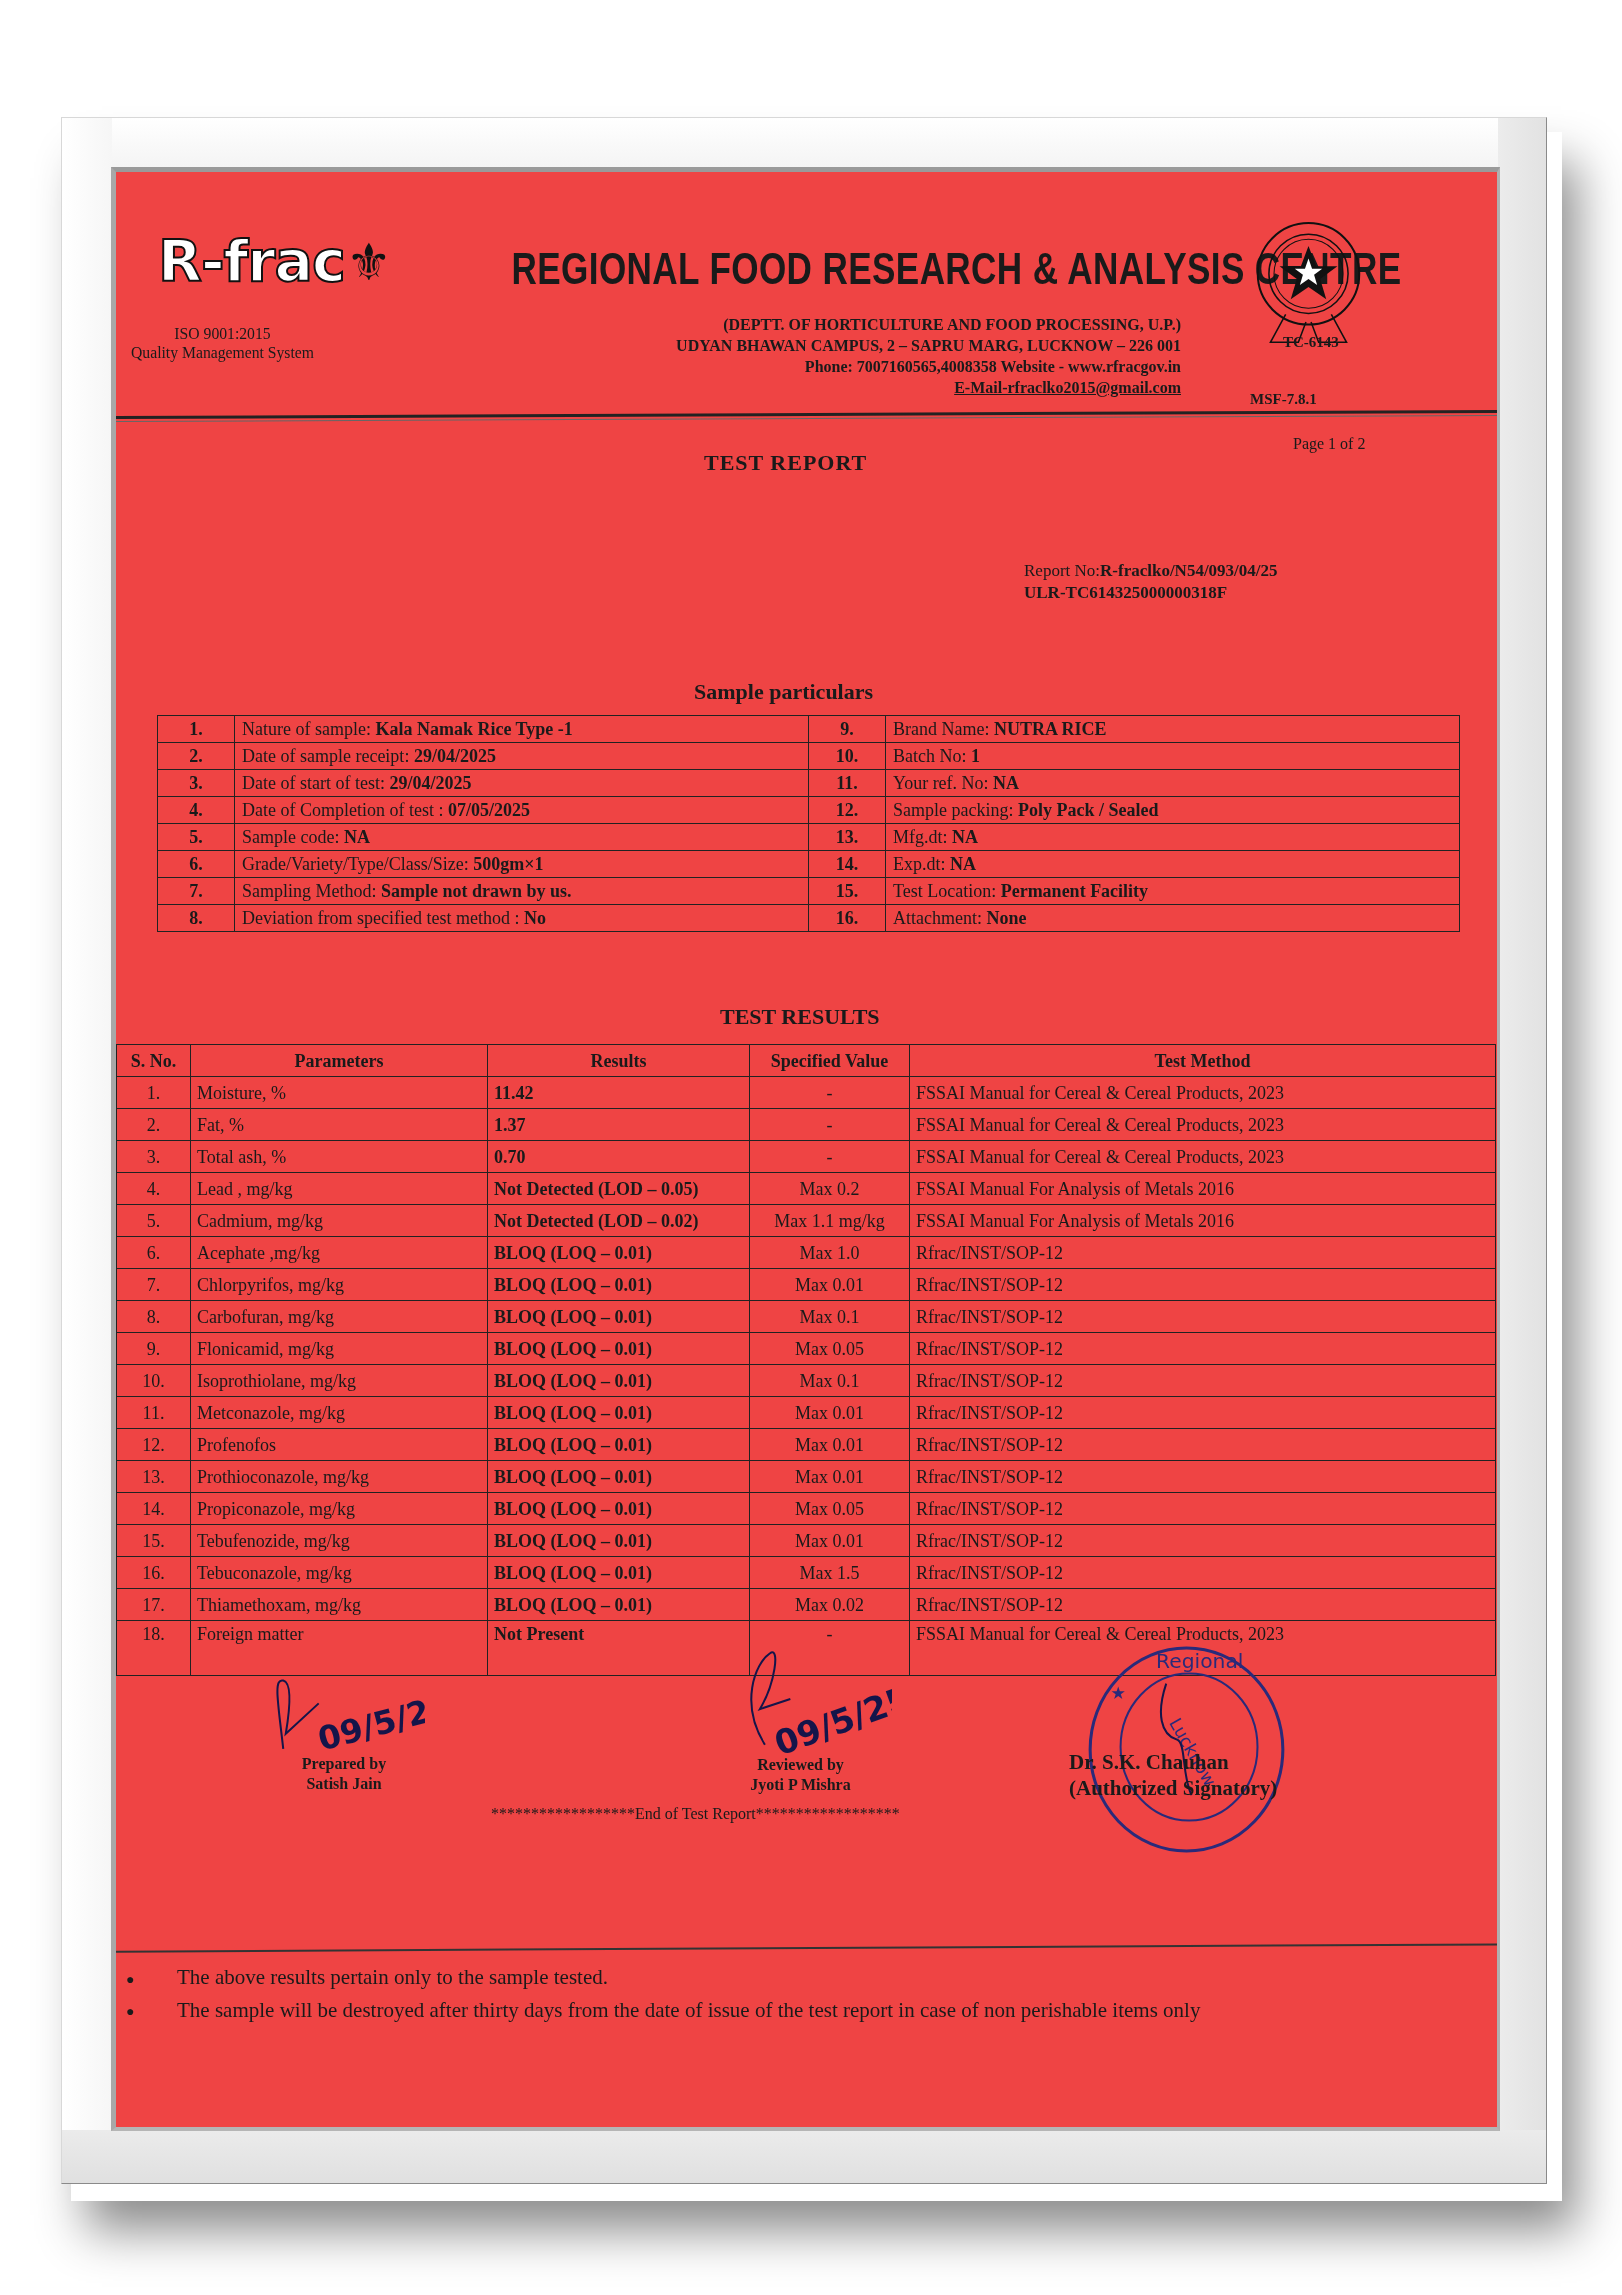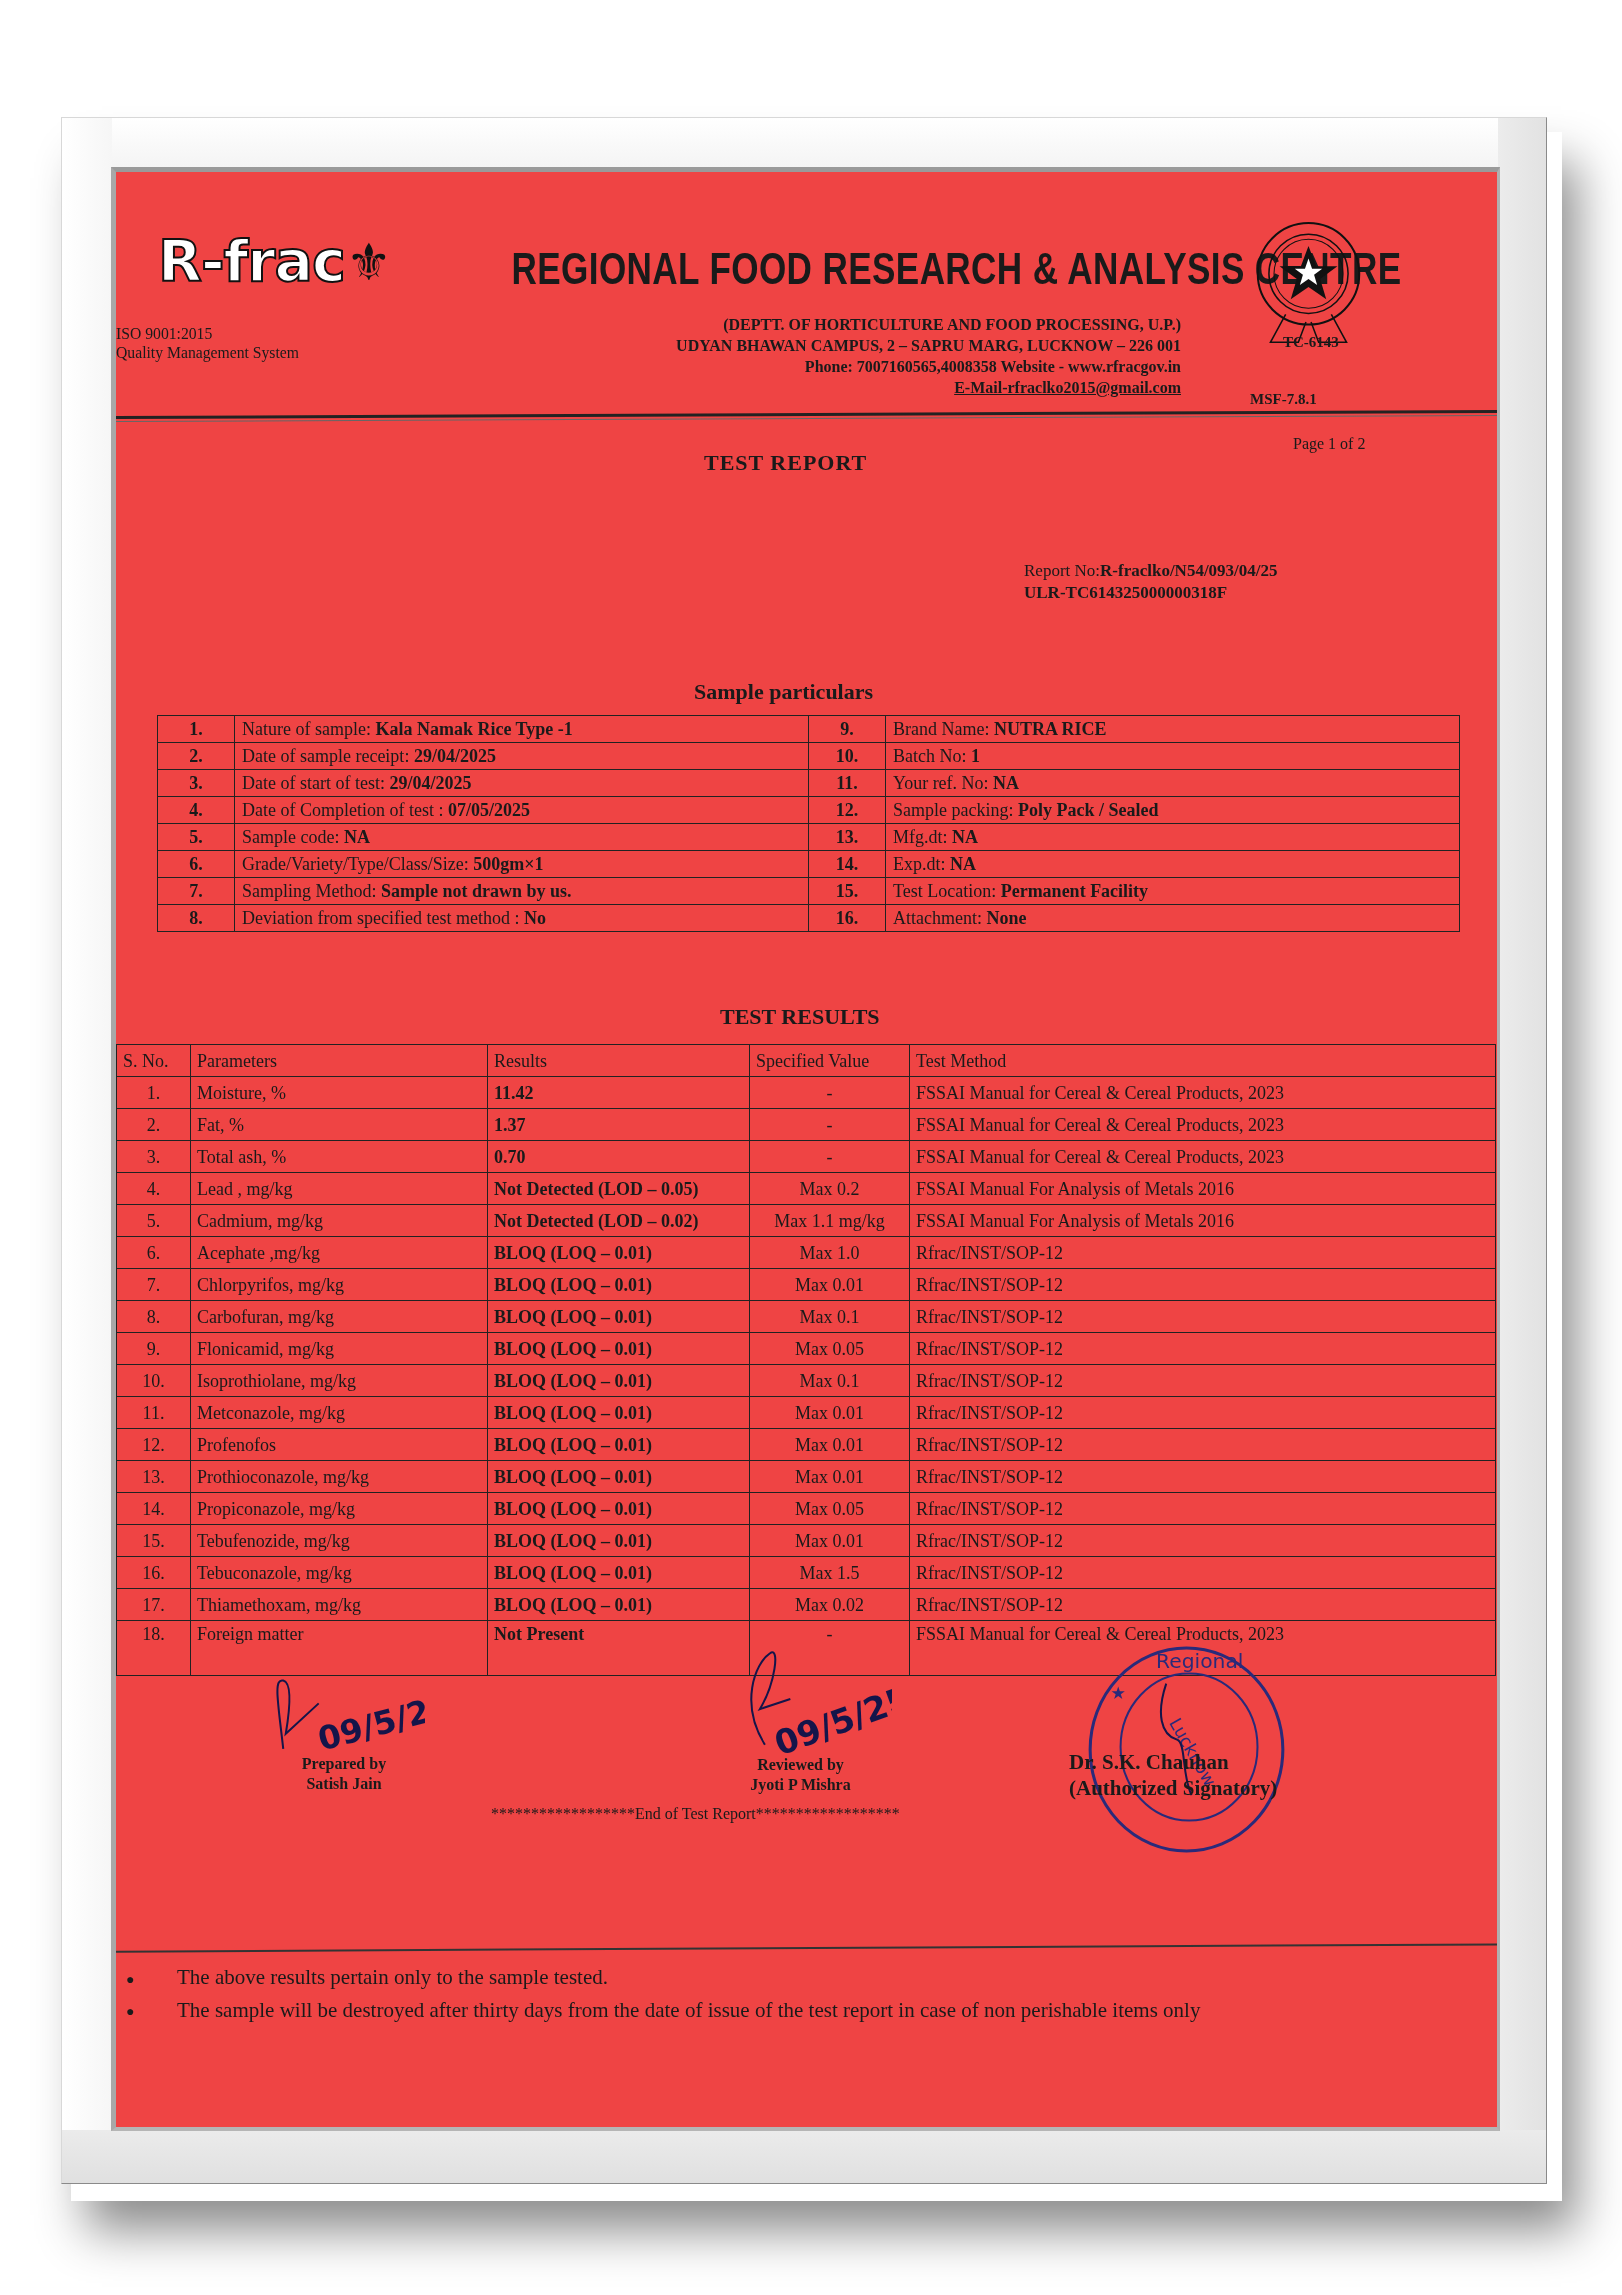--- a/index.html
+++ b/index.html
@@ -32,21 +32,21 @@
     border-right:3px solid #b0b0b0; border-bottom:4px solid #b5b5b5;
     box-sizing:border-box;
   }
   
   .logo { position:absolute; left:42px; top:61px; width:223px; height:61px; }
   .logo-text {
     font-family:"DejaVu Sans", sans-serif; font-weight:bold; font-size:57px;
     color:#fff; -webkit-text-stroke:2px #111; letter-spacing:-1px; line-height:1;
   }
   .logo-figure { position:absolute; left:188px; top:0; font-size:51px; color:#111; }
-  .iso { position:absolute; left:0; top:152px; width:213px; text-align:left; font-size:15.7px; line-height:19px; }
+  .iso { position:absolute; left:0; top:152px; width:213px; text-align:center; font-size:15.7px; line-height:19px; }
   .org-title {
     position:absolute; left:304px; top:71px; width:832px; text-align:center;
     font-family:"Liberation Sans", sans-serif; font-weight:bold; font-size:45px;
     transform:scaleX(0.78); transform-origin:center; letter-spacing:0.5px; white-space:nowrap;
   }
   .org-sub { position:absolute; left:375px; top:142px; width:690px; text-align:right; font-weight:bold; font-size:16px; line-height:21px; }
   .org-sub .email { text-decoration:underline; }
   .nabl { position:absolute; left:1134px; top:46px; width:117px; height:137px; }
   .nabl-code { position:absolute; left:1167px; top:162px; font-weight:bold; font-size:15px; }
   .msf { position:absolute; left:1134px; top:219px; font-weight:bold; font-size:15px; }
@@ -61,21 +61,21 @@
   
   .section-h { position:absolute; font-weight:bold; font-size:22px; }
   table { border-collapse:collapse; }
   .sp-table { position:absolute; left:41px; top:543px; width:1303px; font-size:18px; }
   .sp-table td { border:1.5px solid #222; padding:0 7px; height:26px; line-height:24px; white-space:nowrap; }
   .sp-table td.num { text-align:center; font-weight:bold; width:71px; padding:0; }
   .sp-table td.txt { width:522px; }
   
   .tr-table { position:absolute; left:0px; top:872px; width:1380px; font-size:18px; }
   .tr-table th, .tr-table td { border:1.5px solid #222; height:31px; line-height:20px; padding:0 6px; }
-  .tr-table th { font-weight:normal; font-size:18px; text-align:left; }
+  .tr-table th { font-weight:bold; font-size:18px; text-align:center; }
   .tr-table td.sno { text-align:center; width:61px; }
   .tr-table td.param { width:284px; }
   .tr-table td.res { font-weight:bold; width:249px; white-space:nowrap;margin-top:31px; }
   .tr-table td.spec { text-align:center; width:147px; white-space:nowrap; }
   .tr-table td.method { font-family:"Liberation Serif", serif; }
   .tr-table tr.tall td { height:51px; vertical-align:top; padding-top:3px; }
   
   .sig { position:absolute; text-align:center; font-weight:bold; font-size:16px; line-height:20px; }
   .sig svg { display:block; margin:0 auto; }
   .stamp { position:absolute; left:964px; top:1471px; width:213px; height:213px; }

